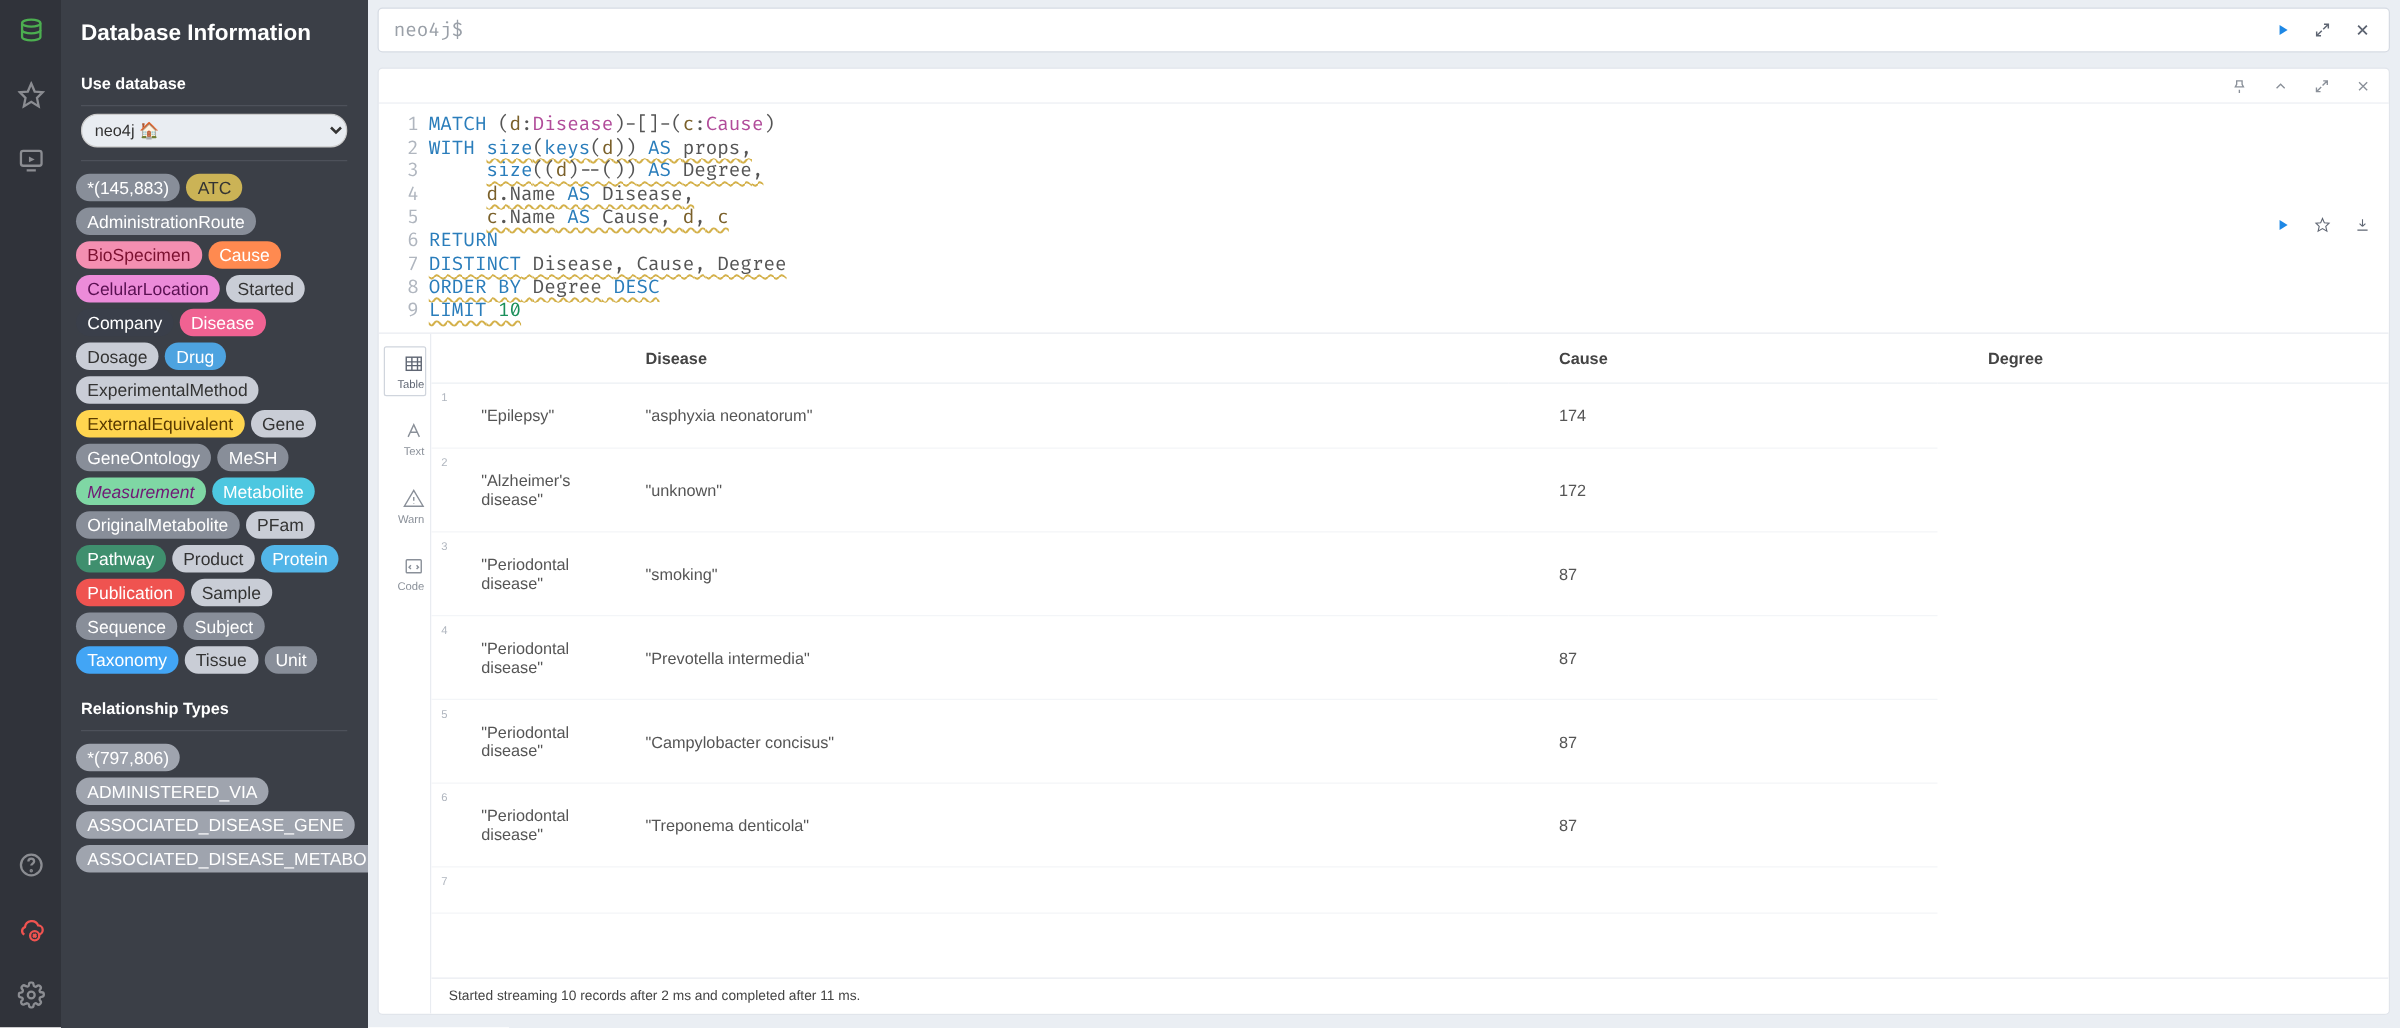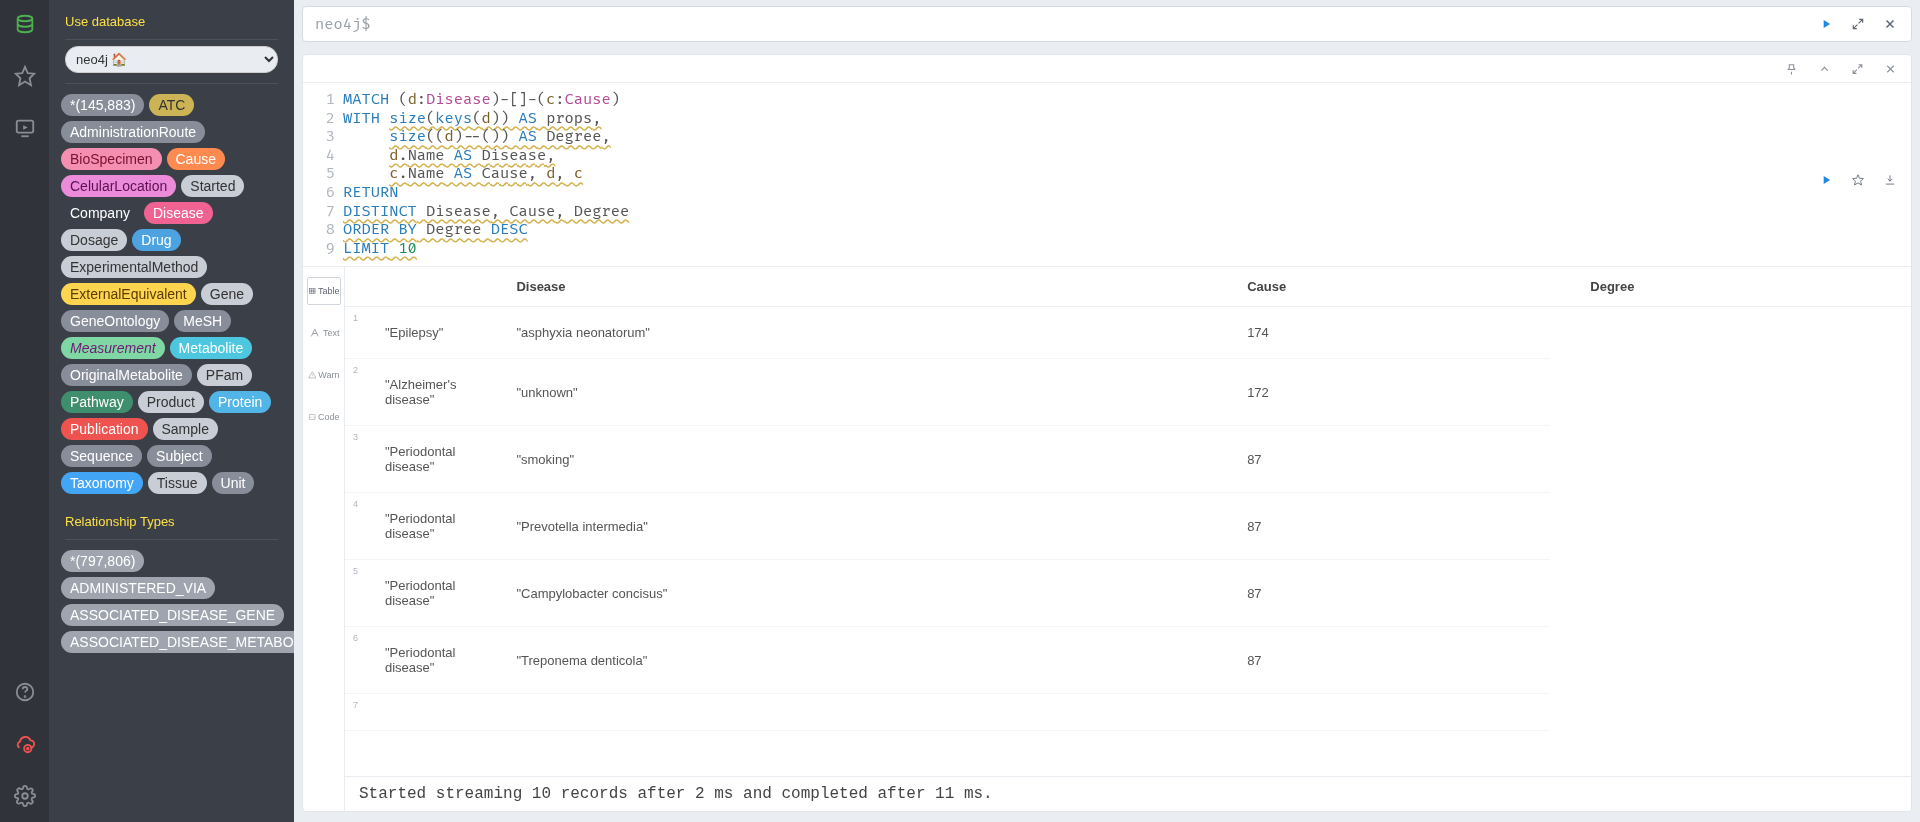--- a/index.html
+++ b/index.html
@@ -9,21 +9,21 @@
   
   .rail { width:49px; background:#30333a; display:flex; flex-direction:column; align-items:center; padding-top:12px; gap:28px; }
   .rail .spacer { flex:1; }
   .rail-icon { width:24px; height:24px; color:#8b8d92; display:flex; align-items:center; justify-content:center; }
   .rail-icon svg { width:22px; height:22px; }
   .rail-logo svg { color:#4CAF50; }
 
   
   .sidebar { width:245px; background:#3b3f47; color:#fff; overflow-y:auto; font-size:13px; }
   .sidebar-title { font-size:18px; font-weight:600; padding:16px 16px 8px 16px; }
-  .sidebar-section-title { font-size:13px; font-weight:400; padding:14px 16px 6px 16px; color:#fde047; }
+  .sidebar-section-title { font-size:13px; font-weight:700; padding:14px 16px 6px 16px; color:#ffffff; }
   .sidebar hr { border:none; border-top:1px solid #4d515a; margin:4px 16px; }
   .db-select { margin:6px 16px 10px 16px; }
   .db-select select { width:100%; background:#e9edf2; color:#333; border:1px solid #ccc; border-radius:13px; padding:4px 6px; font-size:13px; }
   .labels-wrap { padding:6px 12px; display:flex; flex-wrap:wrap; gap:5px; }
   .pill { display:inline-block; padding:3px 9px; border-radius:11px; font-size:14px; color:#fff; white-space:nowrap; line-height:16px; }
   .reltype { background:#9fa4ae; }
 
   
   .main { flex:1; display:flex; flex-direction:column; background:#eaeef3; }
 
@@ -47,31 +47,31 @@
   .punct, .plain { color:#555; }
   .var { color:#7a602a; }
   .label-tok { color:#b14c9a; }
   .func { color:#2a7dbb; }
   .num { color:#1a8f5a; }
   .underline-warn { text-decoration: underline wavy #d4b14b; text-underline-offset:3px; }
 
   
   .results { flex:1; display:flex; overflow:hidden; }
   .viewtabs { width:42px; border-right:1px solid #e9ecf1; display:flex; flex-direction:column; align-items:center; padding-top:10px; gap:14px; }
-  .viewtab { display:flex; flex-direction:row; align-items:center; color:#8a9099; font-size:9px; gap:2px; padding:4px 0; border:1px solid transparent; width:34px; border-radius:2px; }
+  .viewtab { display:flex; flex-direction:column; align-items:flex-end; color:#8a9099; font-size:9px; gap:2px; padding:4px 0; border:1px solid transparent; width:34px; border-radius:2px; }
   .viewtab.active { border:1px solid #d0d5dd; color:#5f6673; }
   .viewtab svg { width:18px; height:18px; }
   .table-wrap { flex:1; overflow:hidden; display:flex; flex-direction:column; }
   .table-scroll { flex:1; overflow-y:auto; }
   table.results-table { width:100%; border-collapse:collapse; }
   table.results-table th { text-align:left; font-weight:600; font-size:13px; color:#444; padding:12px 20px 12px 40px; border-bottom:1px solid #eceff4; }
   table.results-table td { font-size:13px; color:#555; padding:18px 20px 18px 40px; border-bottom:1px solid #f3f5f8; position:relative; }
   table.results-table tr > td:first-child::before { content: attr(data-rownum); position:absolute; left:8px; top:6px; font-size:9px; color:#b0b6bf; }
   .th-idx { width:60px; }
-  .status-line { border-top:1px solid #e9ecf1; padding:8px 14px; font-size:16px; color:#444; background:#fff;font-family:Liberation Mono, monospace; }
+  .status-line { border-top:1px solid #e9ecf1; padding:8px 14px; font-size:11px; color:#444; background:#fff; }
 </style>
 </head>
 <body>
 
 <div class="rail">
   <div class="rail-icon rail-logo">
     <svg viewBox="0 0 24 24" fill="none" stroke="currentColor" stroke-width="2">
         <ellipse cx="12" cy="6" rx="8" ry="3"></ellipse>
         <path d="M4 6v6c0 1.66 3.58 3 8 3s8-1.34 8-3V6"></path>
         <path d="M4 12v6c0 1.66 3.58 3 8 3s8-1.34 8-3v-6"></path>
@@ -106,20 +106,21 @@
   </div>
   <div class="rail-icon" style="margin-bottom:14px;">
     <svg viewBox="0 0 24 24" fill="none" stroke="currentColor" stroke-width="2">
         <circle cx="12" cy="12" r="3"></circle>
         <path d="M19.4 15a1.7 1.7 0 00.34 1.87l.06.06a2 2 0 11-2.83 2.83l-.06-.06a1.7 1.7 0 00-1.87-.34 1.7 1.7 0 00-1 1.56V21a2 2 0 11-4 0v-.09a1.7 1.7 0 00-1-1.56 1.7 1.7 0 00-1.87.34l-.6.06a2 2 0 11-2.83-2.83l.06-.06A1.7 1.7 0 004.6 15a1.7 1.7 0 00-1.56-1H3a2 2 0 110-4h.09A1.7 1.7 0 004.6 9a1.7 1.7 0 00-.34-1.87l-.06-.06A2 2 0 117.03 4.24l.6.06A1.7 1.7 0 009 4.6a1.7 1.7 0 001-1.56V3a2 2 0 114 0v.09a1.7 1.7 0 001 1.56 1.7 1.7 0 001.87-.34l.06-.06a2 2 0 112.83 2.83l-.06.06A1.7 1.7 0 0019.4 9c.13.33.46.56.82.6H21a2 2 0 110 4h-.09a1.7 1.7 0 00-1.51 1z"></path>
       </svg>
   </div>
 </div>
 
 <div class="sidebar">
+  <div class="sidebar-title">Database Information</div>
   <div class="sidebar-section-title">Use database</div>
   <hr>
   <div class="db-select">
     <select>
       <option>neo4j 🏠</option>
     </select>
   </div>
   <hr>
   <div class="labels-wrap" id="labels-wrap">
       <span class="pill" style="background: rgb(136, 142, 153);">*(145,883)</span>

